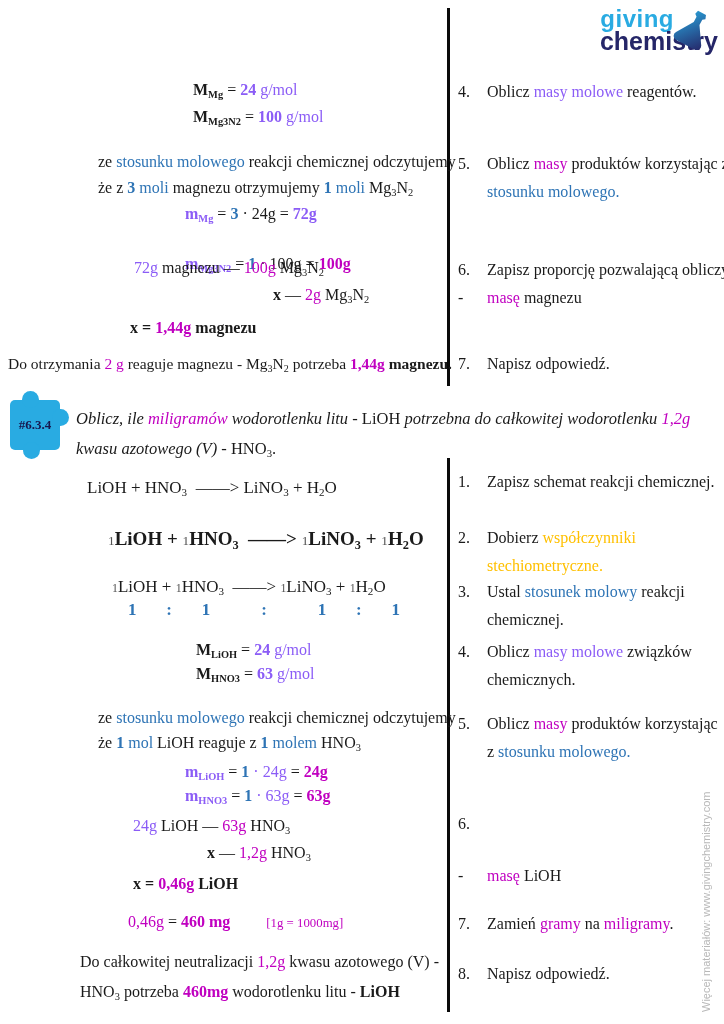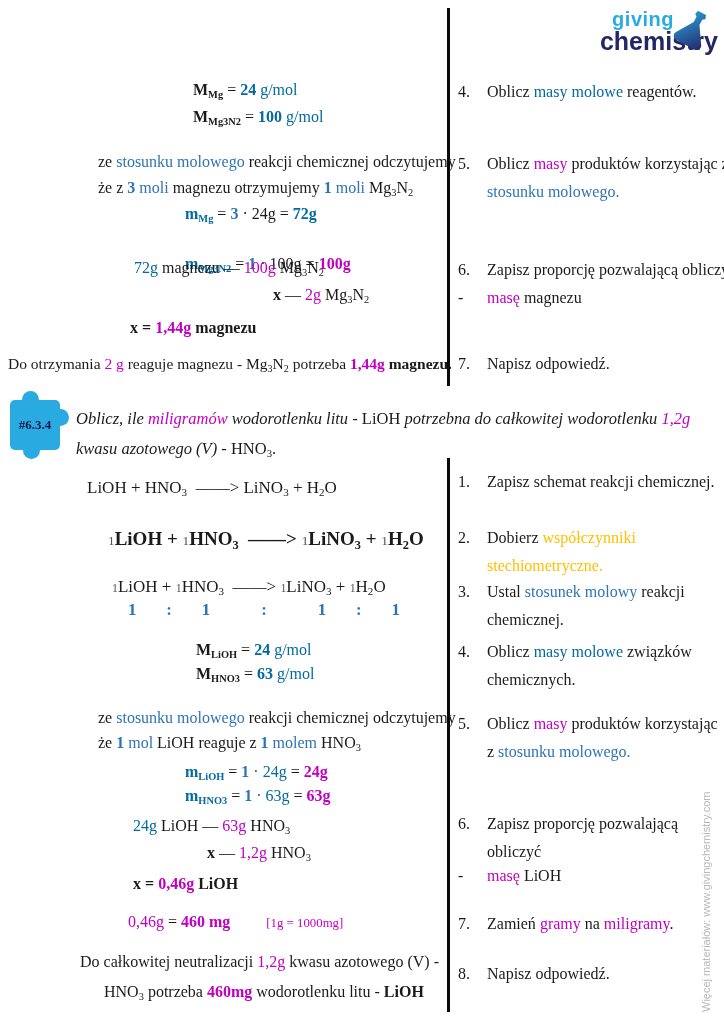--- a/index.html
+++ b/index.html
@@ -1,39 +1,39 @@
 <!DOCTYPE html>
 <html><head>
 <meta charset="utf-8">
 <style>
   html,body{margin:0;padding:0;}
   body{width:724px;height:1024px;position:relative;background:#ffffff;overflow:hidden;
        font-family:"Liberation Serif", serif;color:#1a1a1a;}
   .line{position:absolute;white-space:nowrap;font-size:16px;line-height:24px;}
   .b{font-weight:bold}
   .i{font-style:italic}
-  .p{color:#0369a1}
+  .p{color:#8b5cf6}
   .m{color:#C000C0}
   .bl{color:#2E74B5}
   .o{color:#FFC000}
   .u{}
   .sub{font-size:0.65em;vertical-align:-0.3em}
   .c{font-size:0.7em;color:#555}
   .s{font-size:0.8em}
   .divider{position:absolute;left:447px;width:3px;background:#0a0a0a;}
   
   .step{position:absolute;left:458px;display:flex;font-size:16px;}
   .step .num{width:29px;flex:none;line-height:28px;}
   .step .body{line-height:28px;}
   .w1 .body{width:278px}
   .w2 .body{width:232px}
   
   .logo{position:absolute;left:556px;top:6px;width:162px;text-align:right;
         font-family:"Liberation Sans", sans-serif;font-weight:bold;}
-  .logo-l1{color:#29ABE2;font-size:20px;line-height:26px;padding-right:44px;letter-spacing:0.5px;}
+  .logo-l1{color:#29ABE2;font-size:24px;line-height:26px;padding-right:44px;letter-spacing:0.5px;}
   .logo-l2{color:#252668;font-size:25px;line-height:26px;margin-top:-4px;}
   .flask{position:absolute;right:-2px;top:2px;}
   
   .puzzle{position:absolute;left:10px;top:400px;width:50px;height:50px;background:#29ABE2;
           border-radius:5px;display:flex;align-items:center;justify-content:center;}
   .knob{position:absolute;width:17px;height:17px;border-radius:50%;background:#29ABE2;}
   .k-top{top:-9px;left:12px}
   .k-right{right:-9px;top:9px}
   .k-bottom{bottom:-9px;left:13px}
   .puzzle-label{font-weight:bold;font-size:13px;color:#17174f;position:relative;z-index:2;text-align:right;}
@@ -113,21 +113,21 @@
 <div class="line" style="left:196px;top:662px;"><span class="b">M</span><span class="b sub">HNO3</span><span> = </span><span class="b p">63</span><span class="p"> g/mol</span></div>
 <div class="line" style="left:98px;top:706px;"><span>ze </span><span class="bl">stosunku molowego</span><span> reakcji chemicznej odczytujemy</span></div>
 <div class="line" style="left:98px;top:731px;"><span>że </span><span class="b bl">1</span><span> </span><span class="bl">mol</span><span> LiOH reaguje z </span><span class="b bl">1</span><span> </span><span class="bl">molem</span><span> HNO</span><span class="sub">3</span></div>
 <div class="line" style="left:185px;top:760px;"><span class="b p">m</span><span class="b p sub">LiOH</span><span> = </span><span class="b bl">1</span><span class="p"> · </span><span class="p">24g</span><span> = </span><span class="b m">24g</span></div>
 <div class="line" style="left:185px;top:784px;"><span class="b p">m</span><span class="b p sub">HNO3</span><span> = </span><span class="b bl">1</span><span class="p"> · </span><span class="p">63g</span><span> = </span><span class="b m">63g</span></div>
 <div class="line" style="left:133px;top:814px;"><span class="p">24g</span><span> LiOH — </span><span class="m">63g</span><span> HNO</span><span class="sub">3</span></div>
 <div class="line" style="left:207px;top:841px;"><span class="b">x</span><span> — </span><span class="m">1,2g</span><span> HNO</span><span class="sub">3</span></div>
 <div class="line" style="left:133px;top:872px;"><span class="b">x = </span><span class="b m">0,46g</span><span class="b"> LiOH</span></div>
 <div class="line" style="left:128px;top:910px;"><span class="m">0,46g</span><span> = </span><span class="b m">460 mg</span><span>&nbsp;&nbsp;&nbsp;&nbsp;&nbsp;&nbsp;&nbsp;&nbsp;&nbsp;</span><span class="m s">[1g = 1000mg]</span></div>
 <div class="line" style="left:80px;top:950px;"><span>Do całkowitej neutralizacji </span><span class="m">1,2g</span><span> kwasu azotowego (V) -</span></div>
-<div class="line" style="left:80px;top:980px;margin-left:24px;"><span>HNO</span><span class="sub">3</span><span> potrzeba </span><span class="b m">460mg</span><span> wodorotlenku litu - </span><span class="b">LiOH</span></div>
+<div class="line" style="left:80px;top:980px;"><span>HNO</span><span class="sub">3</span><span> potrzeba </span><span class="b m">460mg</span><span> wodorotlenku litu - </span><span class="b">LiOH</span></div>
 
 <div class="step w2" style="top:468px;">
   <span class="num">1.</span>
   <span class="body"><span>Zapisz schemat reakcji chemicznej.</span></span>
 </div>
 <div class="step w2" style="top:524px;">
   <span class="num">2.</span>
   <span class="body"><span>Dobierz </span><span class="o">współczynniki stechiometryczne.</span></span>
 </div>
 <div class="step w2" style="top:578px;">
@@ -137,21 +137,20 @@
 <div class="step w2" style="top:638px;">
   <span class="num">4.</span>
   <span class="body"><span>Oblicz </span><span class="p">masy molowe</span><span> związków chemicznych.</span></span>
 </div>
 <div class="step w2" style="top:710px;">
   <span class="num">5.</span>
   <span class="body"><span>Oblicz </span><span class="m">masy</span><span> produktów korzystając z </span><span class="bl">stosunku molowego.</span></span>
 </div>
 <div class="step w2" style="top:810px;">
   <span class="num">6.</span>
-  <span class="body"><span>Zapisz </span><span class="u">proporcję</span><span> pozwalającą obliczyć</span></span>
 </div>
 <div class="step w2" style="top:862px;">
   <span class="num">-</span>
   <span class="body"><span class="m">masę</span><span> LiOH</span></span>
 </div>
 <div class="step w2" style="top:910px;">
   <span class="num">7.</span>
   <span class="body"><span>Zamień </span><span class="m">gramy</span><span> na </span><span class="m">miligramy</span><span>.</span></span>
 </div>
 <div class="step w2" style="top:960px;">

